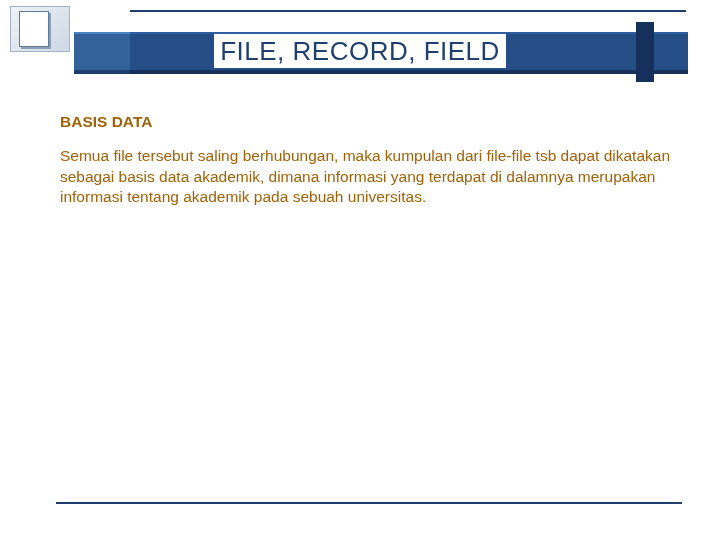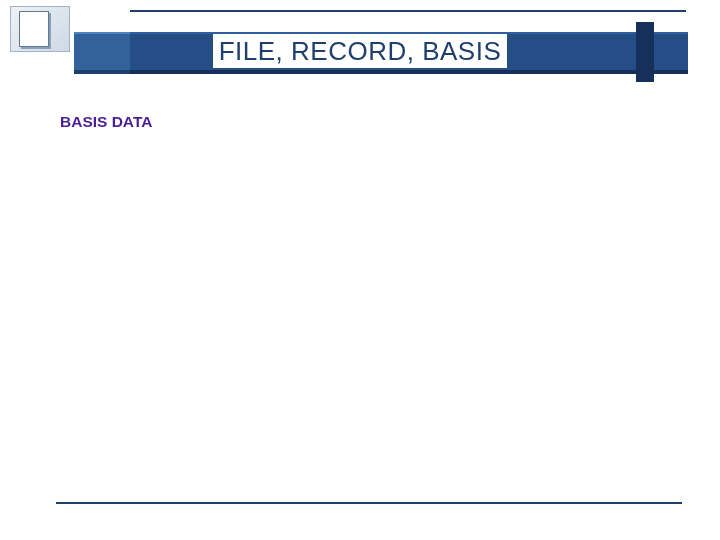--- a/index.html
+++ b/index.html
@@ -86,21 +86,21 @@
     height: 2px;
     background: #1f3f6e;
   }
   .content {
     position: absolute;
     left: 60px;
     right: 40px;
     top: 112px;
     font-size: 15.5px;
     line-height: 1.32;
-    color: #4c1d95;
+    color: #a16207;
   }
   .content .hd {
     font-weight: bold;
     margin-bottom: 0;
   }
   .content p {
     margin-bottom: 14px;
   }
   .footrule {
     position: absolute;
@@ -116,23 +116,24 @@
 
 <div class="header">
   <div class="thinrule"></div>
   <div class="thumb">
     <div class="thumb-inner"></div>
   </div>
   <div class="hbar"></div>
   <div class="hbar-left"></div>
   <div class="hpillar"></div>
   <div class="htitle">
-    <span>FILE, RECORD, BASIS</span>
+    <span>FILE, RECORD, FIELD</span>
   </div>
 </div>
 
 <div class="content">
   <p>
     <span class="hd">BASIS DATA</span><br>
   </p>
+  <p>Semua file tersebut saling berhubungan, maka kumpulan dari file-file tsb dapat dikatakan sebagai basis data akademik, dimana informasi yang terdapat di dalamnya merupakan informasi tentang akademik pada sebuah universitas.</p>
 </div>
 
 <div class="footrule"></div>
 
 </body></html>

